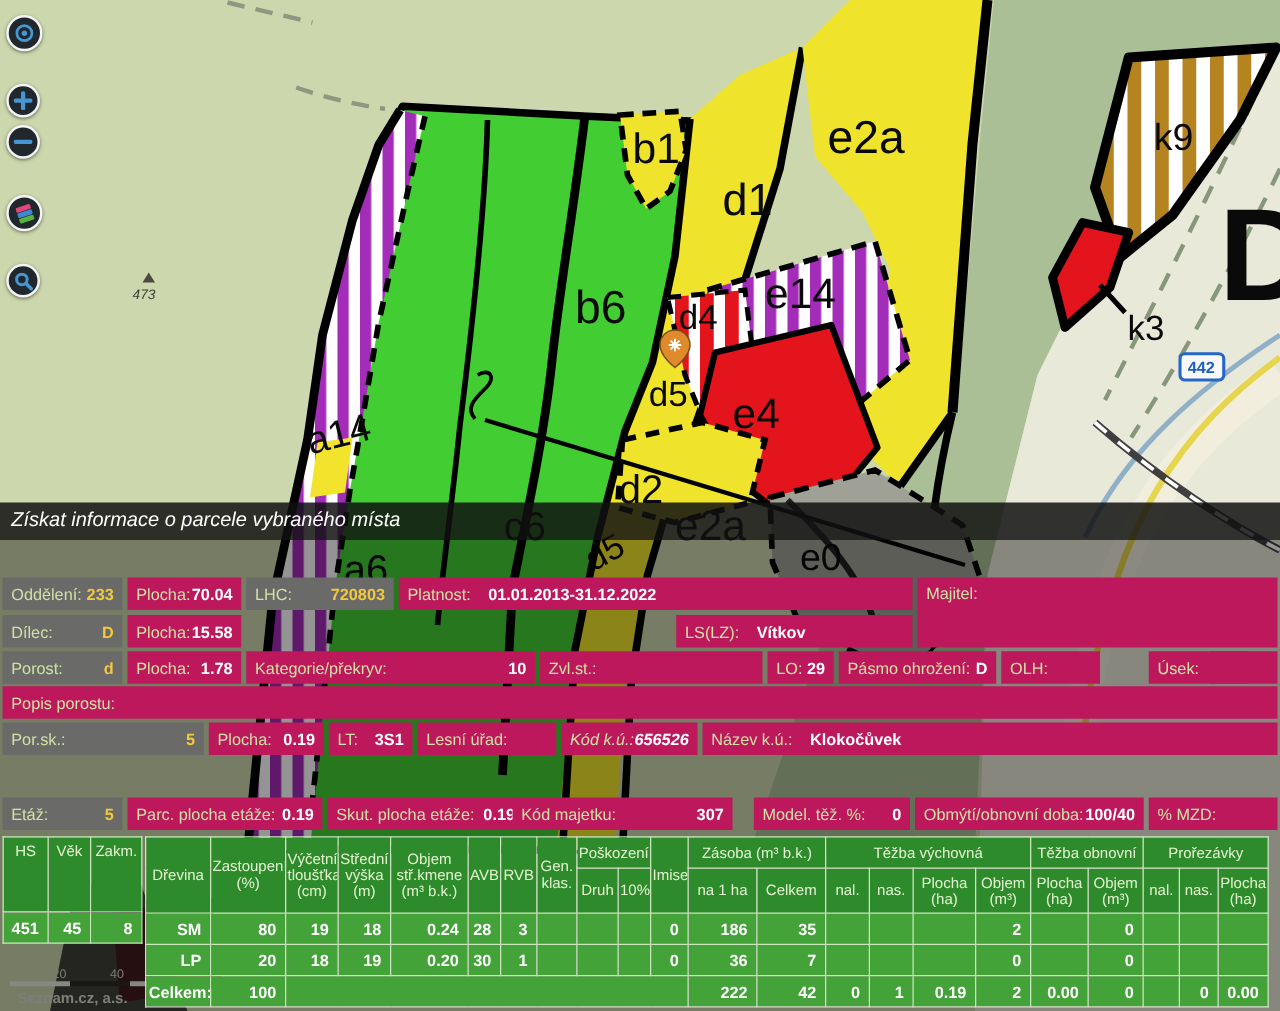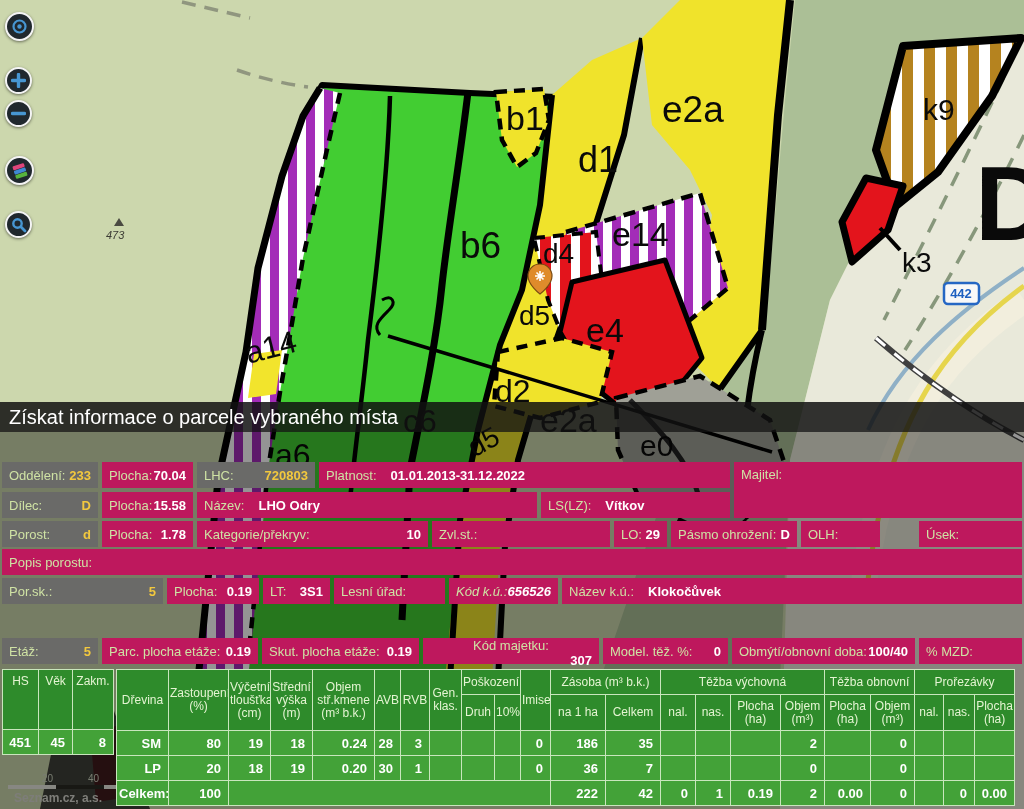--- a/index.html
+++ b/index.html
@@ -6,21 +6,21 @@
   #stage{position:relative;width:1024px;height:809px;overflow:hidden;
          font-family:"Liberation Sans",sans-serif;background:#ccd7ad;}
   #map-svg{position:absolute;left:0;top:0;z-index:0;}
   .maplabel{font-family:"Liberation Sans",sans-serif;fill:#0a0a0a;}
   
   #dim{position:absolute;left:0;top:432px;width:1024px;height:377px;
        background:rgba(0,0,0,0.42);z-index:1;}
   
   #titlebar{position:absolute;left:0;top:402px;width:1024px;height:30px;
     background:rgba(16,16,16,0.85);color:#fff;display:flex;align-items:center;
-    padding-left:9px;box-sizing:border-box;font-size:20px;z-index:3;}
+    padding-left:9px;box-sizing:border-box;font-size:16px;z-index:3;font-style:italic;}
   
   .mapbtn{position:absolute;left:5px;width:27px;height:27px;border-radius:50%;
     background:#20282e;border:2px solid #f4f4f4;box-sizing:border-box;
     display:flex;align-items:center;justify-content:center;z-index:5;
     box-shadow:0 1px 3px rgba(0,0,0,.5);cursor:pointer;}
   
   .cell{position:absolute;height:26px;display:flex;align-items:center;
     box-sizing:border-box;padding:0 7px;font-size:13px;z-index:3;}
   .cell.green{background:#be185d;}
   .cell.gray{background:#6a6a68;}
@@ -218,24 +218,20 @@
     </div>
 
   <div class="cell gray" style="left:2px;top:492px;width:96px;">
       <span class="lbl">Dílec:</span>
       <span class="val">D</span>
     </div>
   <div class="cell green" style="left:102px;top:492px;width:91px;">
       <span class="lbl">Plocha:</span>
       <span class="val">15.58</span>
     </div>
-  <div class="cell green" style="left:197px;top:492px;width:340px;">
-      <span class="lbl">Název:</span>
-      <span class="val lv">LHO Odry</span>
-    </div>
   <div class="cell green" style="left:541px;top:492px;width:189px;">
       <span class="lbl">LS(LZ):</span>
       <span class="val lv">Vítkov</span>
     </div>
 
   <div class="cell gray" style="left:2px;top:521px;width:96px;">
       <span class="lbl">Porost:</span>
       <span class="val">d</span>
     </div>
   <div class="cell green" style="left:102px;top:521px;width:91px;">
@@ -304,21 +300,21 @@
       <span class="val">5</span>
     </div>
   <div class="cell green" style="left:102px;top:638px;width:156px;">
       <span class="lbl">Parc. plocha etáže:</span>
       <span class="val">0.19</span>
     </div>
   <div class="cell green" style="left:262px;top:638px;width:157px;">
       <span class="lbl">Skut. plocha etáže:</span>
       <span class="val">0.19</span>
     </div>
-  <div class="cell green" style="left:423px;top:638px;width:176px;flex-direction:column;">
+  <div class="cell green" style="left:410px;top:638px;width:176px;">
       <span class="lbl">Kód majetku:</span>
       <span class="val">307</span>
     </div>
   <div class="cell green" style="left:603px;top:638px;width:125px;">
       <span class="lbl">Model. těž. %:</span>
       <span class="val">0</span>
     </div>
   <div class="cell green" style="left:732px;top:638px;width:183px;">
       <span class="lbl">Obmýtí/obnovní doba:</span>
       <span class="val">100/40</span>

